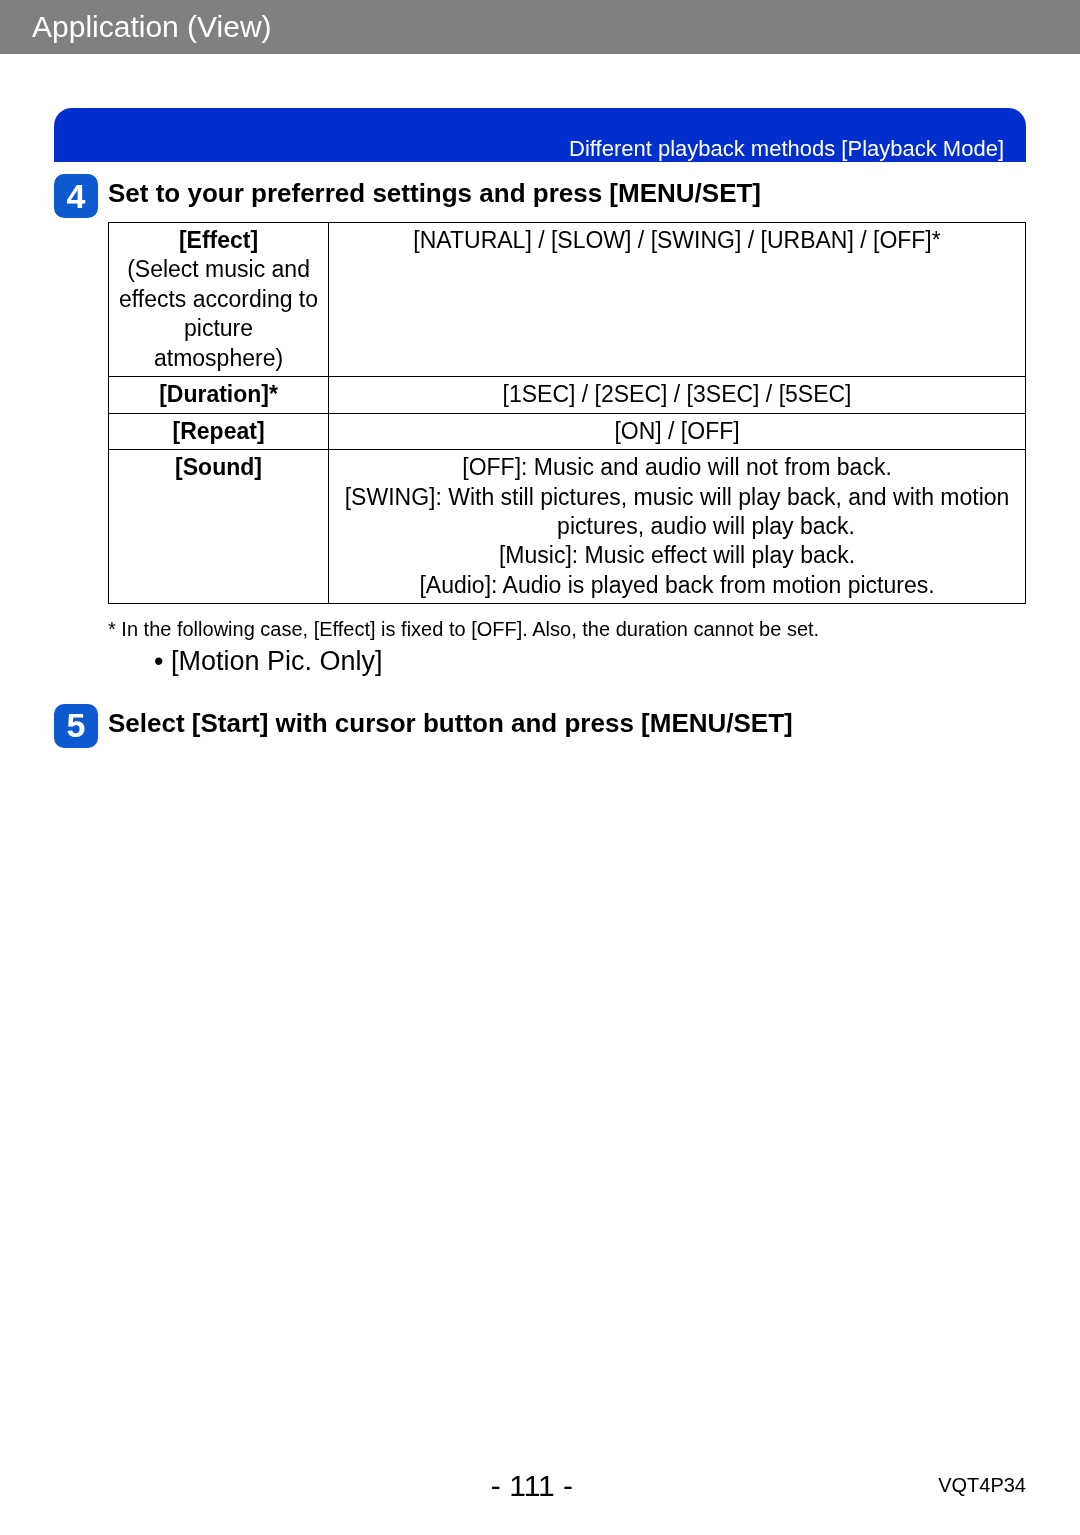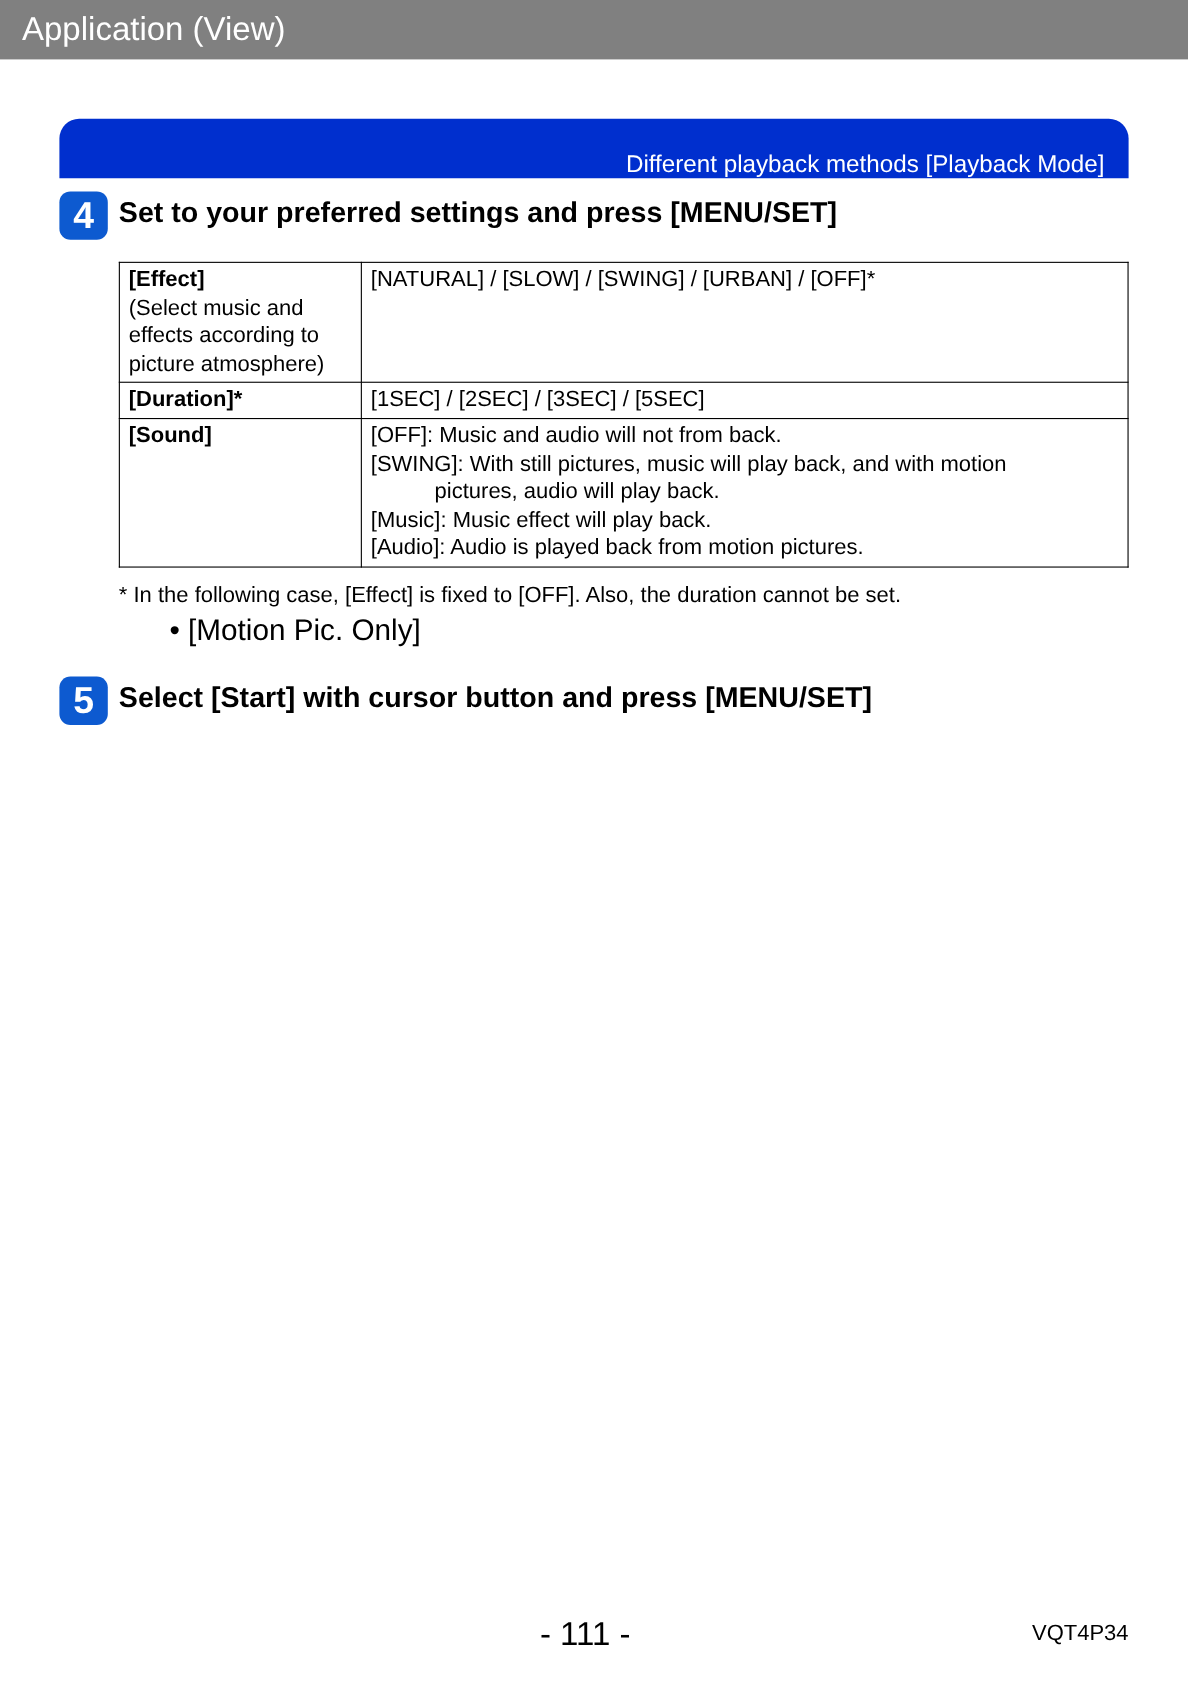--- a/index.html
+++ b/index.html
@@ -1,21 +1,21 @@
 <!DOCTYPE html>
 <html><head>
 <meta charset="utf-8">
 <style>
   * { box-sizing: border-box; margin: 0; padding: 0; }
   html, body { width: 1080px; height: 1535px; font-family: Arial, Helvetica, sans-serif; background: #fff; color: #000; }
   .header {
     background: #808080;
     color: #fff;
     font-size: 30px;
-    padding: 10px 24px 12px 20px;
+    padding: 10px 24px 12px 32px;
     height: 54px;
     line-height: 34px;
   }
   .page {
     padding: 0 54px 0 54px;
   }
   .blue-bar {
     background: #002fce;
     height: 54px;
     border-top-left-radius: 18px;
@@ -53,23 +53,24 @@
     margin-left: 10px;
     padding-top: 4px;
   }
   .step-body {
     margin-left: 54px;
     margin-top: 0px;
   }
   table.settings {
     border-collapse: collapse;
     width: 100%;
-    font-size: 20px;
+    font-size: 23px;
     line-height: 1.28;
-    margin-top: 20px;
+    margin-top: 4px;
+    text-align: center;
   }
   table.settings td {
     border: 1px solid #000;
     padding: 3px 8px 3px 8px;
     vertical-align: top;
   }
   table.settings td.label { width: 24%; }
   .bold { font-weight: bold; }
   .indented { padding-left: 58px; display: block; }
   .footnote {
@@ -129,20 +130,24 @@
           <span class="bold">[Effect]</span><br>
           <span>(Select music and effects according to picture atmosphere)</span>
         </td>
         <td>[NATURAL] / [SLOW] / [SWING] / [URBAN] / [OFF]*</td>
       </tr>
       <tr>
         <td class="label bold">[Duration]*</td>
         <td>[1SEC] / [2SEC] / [3SEC] / [5SEC]</td>
       </tr>
       <tr>
+        <td class="label bold">[Repeat]</td>
+        <td>[ON] / [OFF]</td>
+      </tr>
+      <tr>
         <td class="label bold">[Sound]</td>
         <td>
           <span>[OFF]: Music and audio will not from back.</span><br>
           <span>[SWING]: With still pictures, music will play back, and with motion</span><br>
           <span class="indented">pictures, audio will play back.</span>
           <span>[Music]: Music effect will play back.</span><br>
           <span>[Audio]: Audio is played back from motion pictures.</span>
         </td>
       </tr>
     </tbody>

